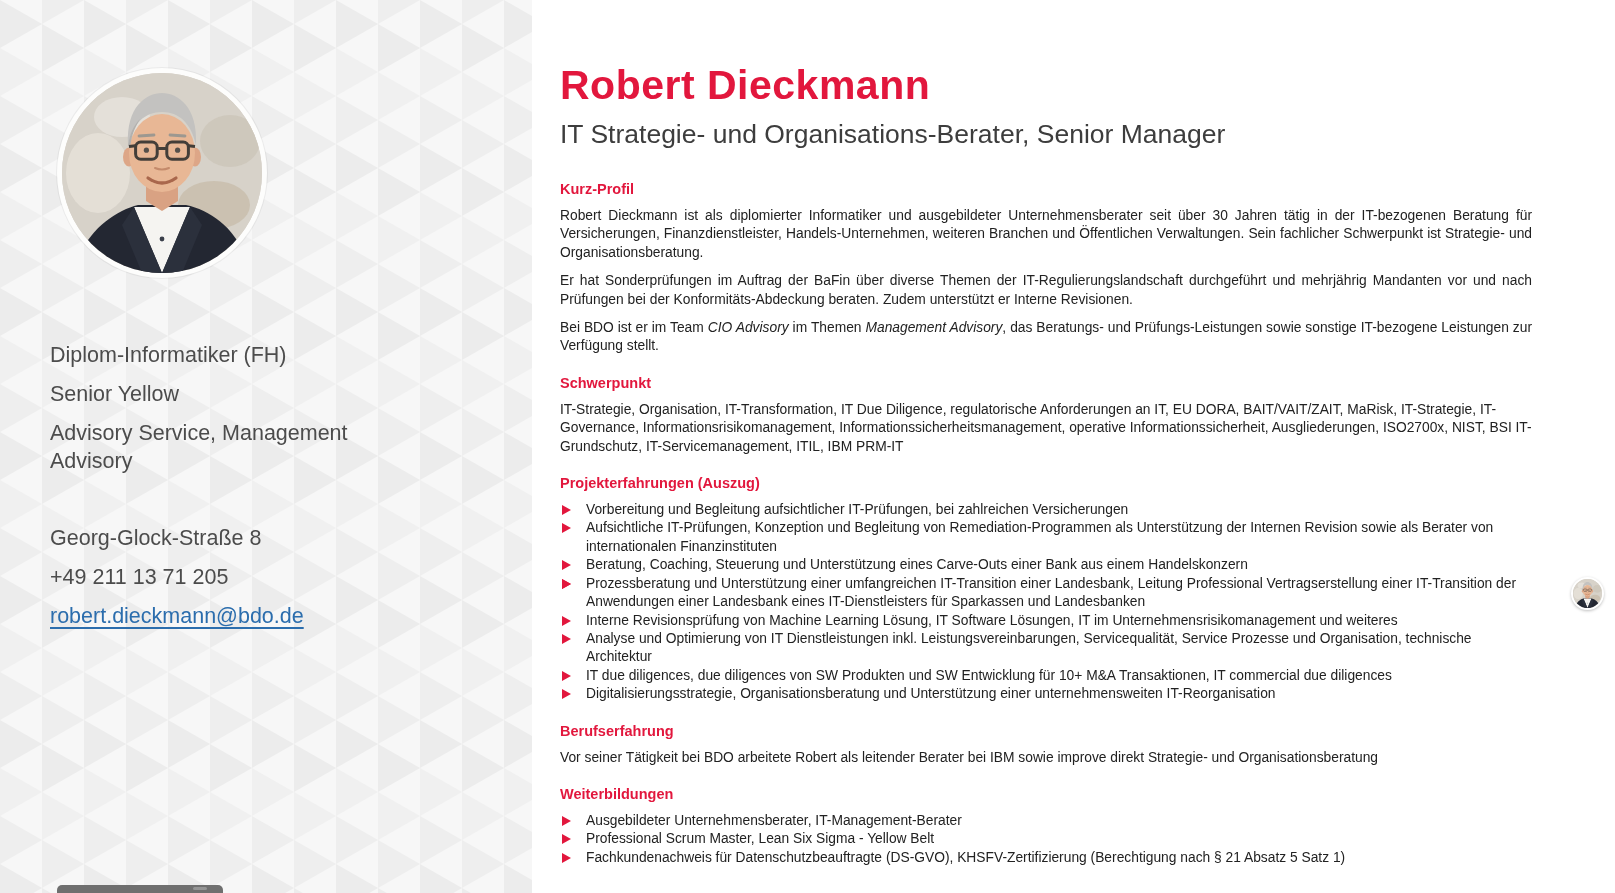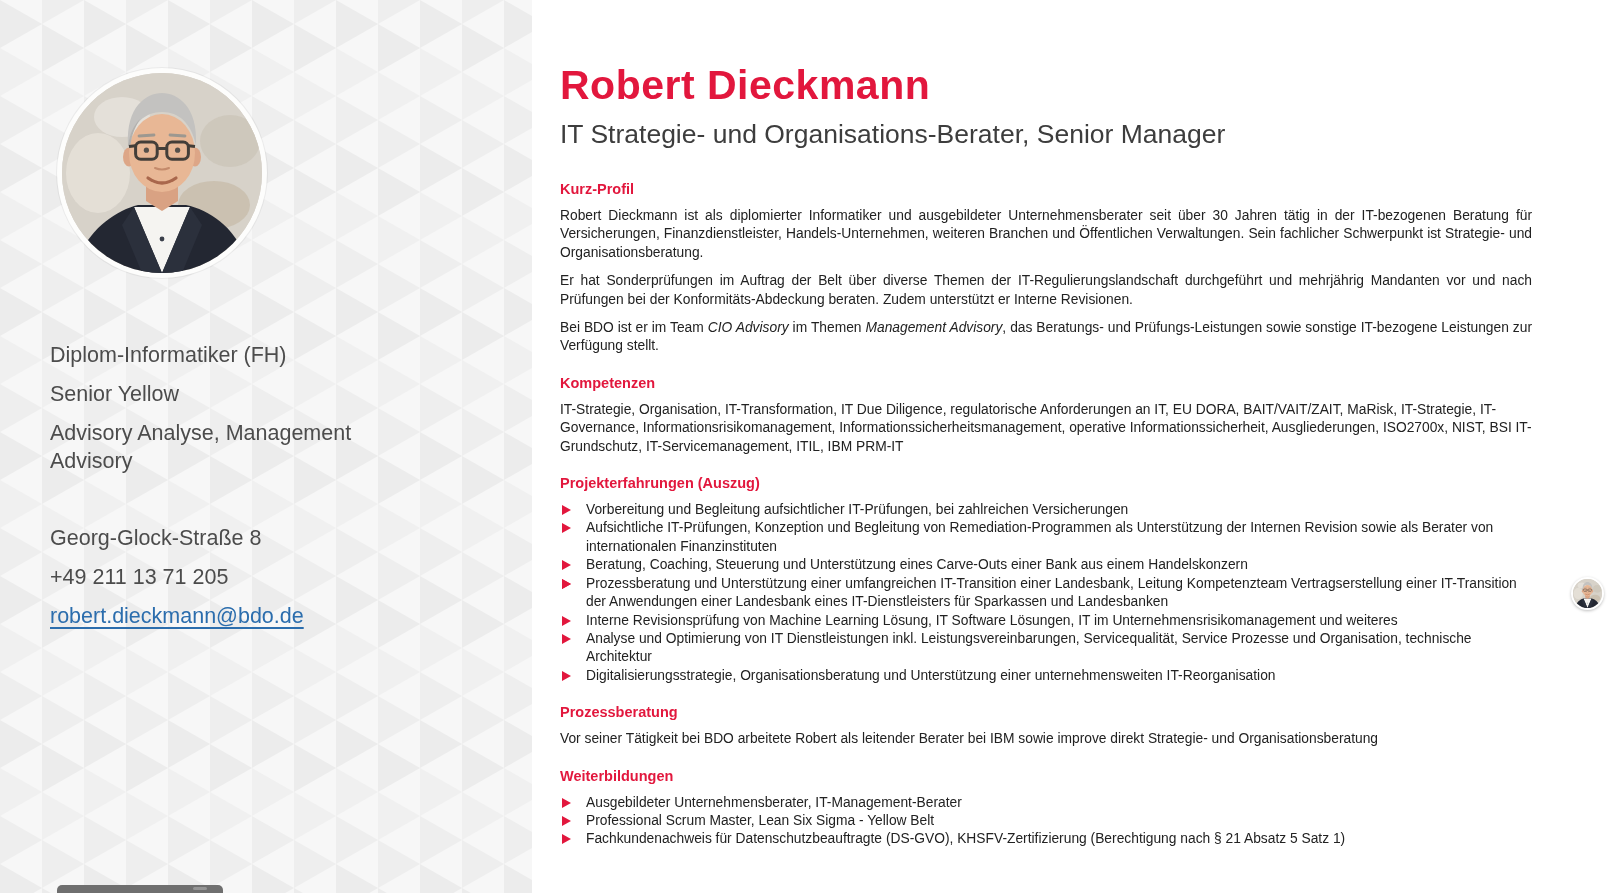--- a/index.html
+++ b/index.html
@@ -340,61 +340,62 @@
           <circle cx="57.8" cy="38.6" r="1.3" fill="#55504b"></circle>
           <path d="M46.5,47.5 Q50,49 53.5,47.5" stroke="#c48a6b" stroke-width="1" fill="none" stroke-linecap="round"></path>
           <path d="M43,52.5 Q50,57.5 57,52.5" stroke="#a9674c" stroke-width="1.6" fill="none" stroke-linecap="round"></path>
           <path d="M44.5,54.8 Q50,58.5 55.5,54.8" stroke="#e8b795" stroke-width="1" fill="none" opacity="0.6"></path>
         </svg>
       </div>
 
     <div class="credentials">
       <p>Diplom-Informatiker (FH)</p>
       <p>Senior Yellow</p>
-      <p>Advisory Analyse, Management Advisory</p>
+      <p>Advisory Service, Management Advisory</p>
     </div>
 
     <div class="contact">
       <p>Georg-Glock-Straße 8</p>
       <p class="phone">+49 211 13 71 205</p>
       <a class="email" href="#">robert.dieckmann@bdo.de</a>
     </div>
 
     <div class="bottom-bar">
       <span class="notch"></span>
     </div>
   </aside>
 
   <main class="main">
     <h1 class="name">Robert Dieckmann</h1>
     <h2 class="role">IT Strategie- und Organisations-Berater, Senior Manager</h2>
     <div id="sections">
         <section>
           <h3 class="sec-title">Kurz-Profil</h3>
           <p class="para just"><span>Robert Dieckmann ist als diplomierter Informatiker und ausgebildeter Unternehmensberater seit über 30 Jahren tätig in der IT-bezogenen Beratung für Versicherungen, Finanzdienstleister, Handels-Unternehmen, weiteren Branchen und Öffentlichen Verwaltungen. Sein fachlicher Schwerpunkt ist Strategie- und Organisationsberatung.</span></p>
-          <p class="para just"><span>Er hat Sonderprüfungen im Auftrag der Belt über diverse Themen der IT-Regulierungslandschaft durchgeführt und mehrjährig Mandanten vor und nach Prüfungen bei der Konformitäts-Abdeckung beraten. Zudem unterstützt er Interne Revisionen.</span></p>
+          <p class="para just"><span>Er hat Sonderprüfungen im Auftrag der BaFin über diverse Themen der IT-Regulierungslandschaft durchgeführt und mehrjährig Mandanten vor und nach Prüfungen bei der Konformitäts-Abdeckung beraten. Zudem unterstützt er Interne Revisionen.</span></p>
           <p class="para just"><span>Bei BDO ist er im Team </span><span class="it">CIO Advisory</span><span> im Themen </span><span class="it">Management Advisory</span><span>, das Beratungs- und Prüfungs-Leistungen sowie sonstige IT-bezogene Leistungen zur Verfügung stellt.</span></p>
         </section>
         <section>
-          <h3 class="sec-title">Kompetenzen</h3>
+          <h3 class="sec-title">Schwerpunkt</h3>
           <p class="para"><span>IT-Strategie, Organisation, IT-Transformation, IT Due Diligence, regulatorische Anforderungen an IT, EU DORA, BAIT/VAIT/ZAIT, MaRisk, IT-Strategie, IT-Governance, Informationsrisikomanagement, Informationssicherheitsmanagement, operative Informationssicherheit, Ausgliederungen, ISO2700x, NIST, BSI IT-Grundschutz, IT-Servicemanagement, ITIL, IBM PRM-IT</span></p>
         </section>
         <section>
           <h3 class="sec-title">Projekterfahrungen (Auszug)</h3>
           <div class="bullet"><span class="arrow"></span><span>Vorbereitung und Begleitung aufsichtlicher IT-Prüfungen, bei zahlreichen Versicherungen</span></div>
           <div class="bullet"><span class="arrow"></span><span>Aufsichtliche IT-Prüfungen, Konzeption und Begleitung von Remediation-Programmen als Unterstützung der Internen Revision sowie als Berater von internationalen Finanzinstituten</span></div>
           <div class="bullet"><span class="arrow"></span><span>Beratung, Coaching, Steuerung und Unterstützung eines Carve-Outs einer Bank aus einem Handelskonzern</span></div>
           <div class="bullet"><span class="arrow"></span></div>
-          <div class="bullet"><span class="arrow"></span><span>Prozessberatung und Unterstützung einer umfangreichen IT-Transition einer Landesbank, Leitung Kompetenzteam Vertragserstellung einer IT-Transition der Anwendungen einer Landesbank eines IT-Dienstleisters für Sparkassen und Landesbanken</span></div>
+          <div class="bullet"><span class="arrow"></span><span>Prozessberatung und Unterstützung einer umfangreichen IT-Transition einer Landesbank, Leitung Professional Vertragserstellung einer IT-Transition der Anwendungen einer Landesbank eines IT-Dienstleisters für Sparkassen und Landesbanken</span></div>
           <div class="bullet"><span class="arrow"></span><span>Interne Revisionsprüfung von Machine Learning Lösung, IT Software Lösungen, IT im Unternehmensrisikomanagement und weiteres</span></div>
           <div class="bullet"><span class="arrow"></span><span>Analyse und Optimierung von IT Dienstleistungen inkl. Leistungsvereinbarungen, Servicequalität, Service Prozesse und Organisation, technische Architektur</span></div>
+          <div class="bullet"><span class="arrow"></span><span>IT due diligences, due diligences von SW Produkten und SW Entwicklung für 10+ M&amp;A Transaktionen, IT commercial due diligences</span></div>
           <div class="bullet"><span class="arrow"></span><span>Digitalisierungsstrategie, Organisationsberatung und Unterstützung einer unternehmensweiten IT-Reorganisation</span></div>
         </section>
         <section>
-          <h3 class="sec-title">Prozessberatung</h3>
+          <h3 class="sec-title">Berufserfahrung</h3>
           <p class="para"><span>Vor seiner Tätigkeit bei BDO arbeitete Robert als leitender Berater bei IBM sowie improve direkt Strategie- und Organisationsberatung</span></p>
         </section>
         <section>
           <h3 class="sec-title">Weiterbildungen</h3>
           <div class="bullet"><span class="arrow"></span><span>Ausgebildeter Unternehmensberater, IT-Management-Berater</span></div>
           <div class="bullet"><span class="arrow"></span><span>Professional Scrum Master, Lean Six Sigma - Yellow Belt</span></div>
           <div class="bullet"><span class="arrow"></span><span>Fachkundenachweis für Datenschutzbeauftragte (DS-GVO), KHSFV-Zertifizierung (Berechtigung nach § 21 Absatz 5 Satz 1)</span></div>
         </section>
       </div>
 

